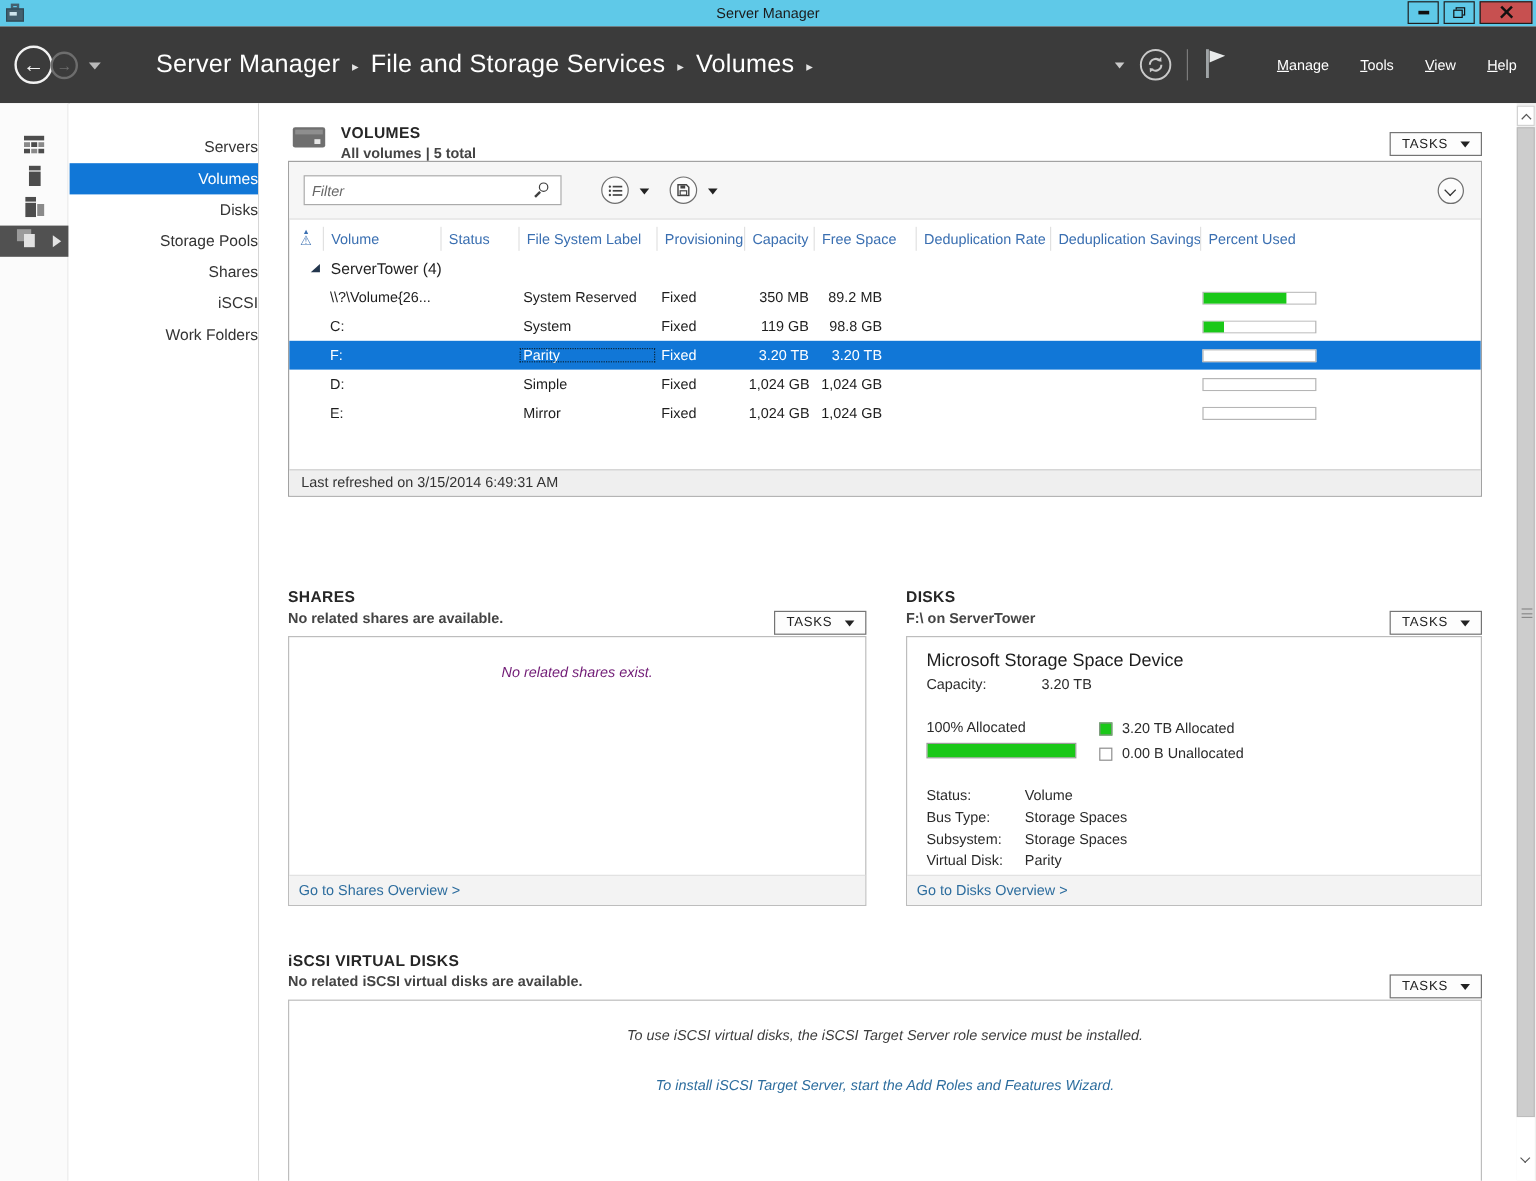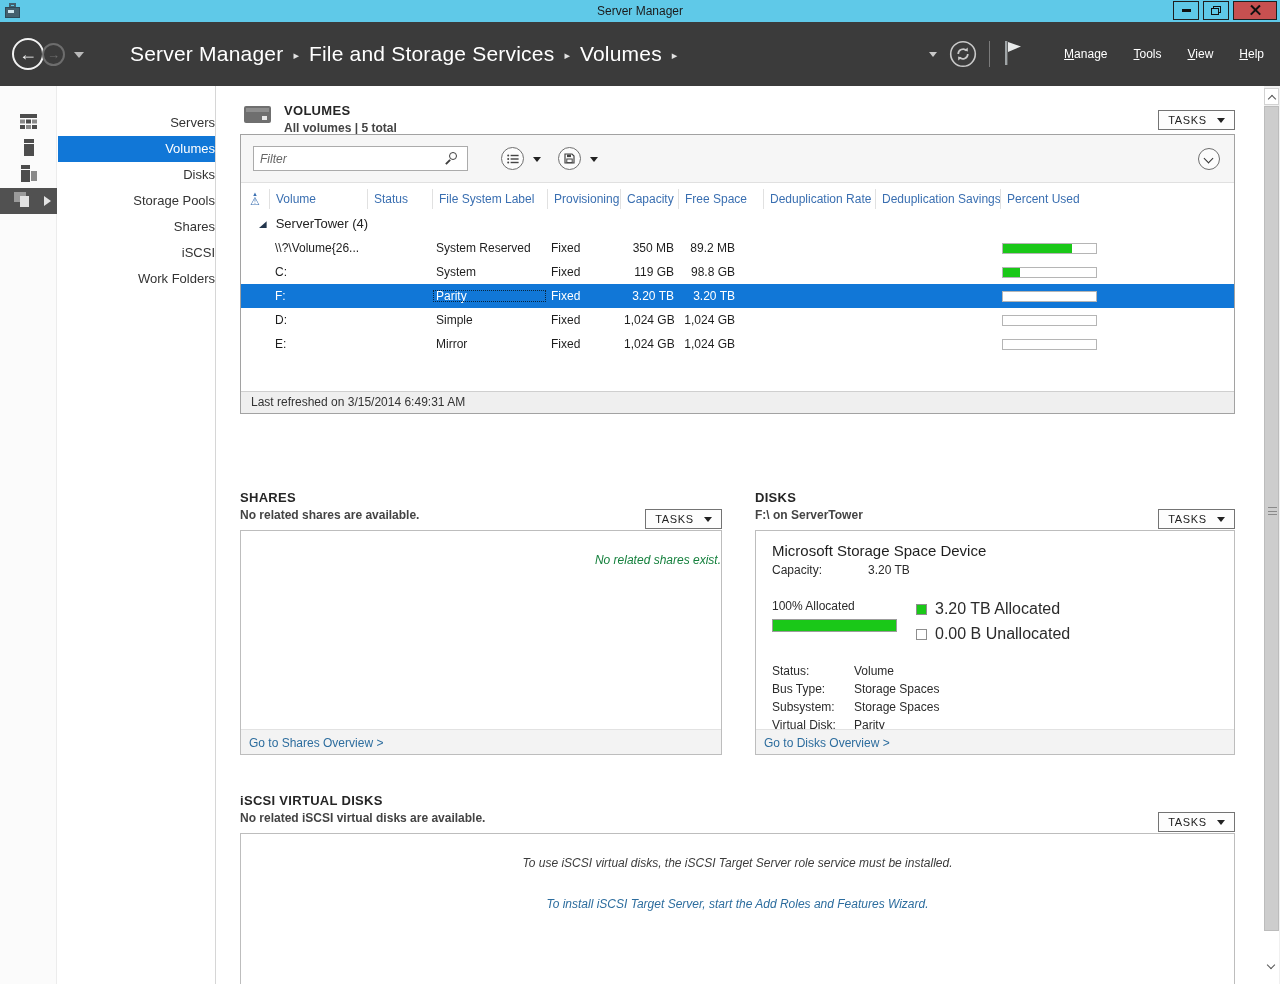--- a/index.html
+++ b/index.html
@@ -109,40 +109,40 @@
   .pbar { width:95px; height:11px; border:1px solid #b5b5b5; background:#fff; }
   .pfill { height:100%; background:#1AC818; }
   .statusbar { height:22px; background:#efefef; border-top:1px solid #cfcfcf; font-size:12px; color:#333; line-height:21px; padding-left:10px; }
 
   
   .subsec-head { position:absolute; height:40px; }
   .subsec-head .tasks-btn { right:0; top:19px; }
   .panel { position:absolute; border:1px solid #bdbdbd; background:#fff; }
   #shares-head { left:24px; top:404px; width:482px; }
   #shares-panel { left:24px; top:444px; width:482px; height:225px; }
-  .empty-italic { font-style:italic; font-size:12px; color:#15803d; text-align:right; margin-top:22px; }
+  .empty-italic { font-style:italic; font-size:12px; color:#701a75; text-align:center; margin-top:22px; }
   .panel-footer { position:absolute; left:0; right:0; bottom:0; height:25px; background:#f3f3f3; border-top:1px solid #e2e2e2; line-height:24px; padding-left:8px; }
   .link { font-size:12px; color:#2d6d9e; cursor:default; }
 
   #disk-head { left:539px; top:404px; width:480px; }
   #disk-panel { left:539px; top:444px; width:480px; height:225px; }
   .disk-inner { padding:11px 0 0 16px; }
   .disk-device { font-size:15px; color:#1e1e1e; }
   .kvrow { display:flex; font-size:12px; color:#2b2b2b; margin-top:4px; }
   .kvrow .k { width:96px; }
   .disk-details .kvrow .k { width:82px; }
   .alloc-wrap { display:flex; margin-top:22px; }
   .alloc-left { width:144px; }
   .alloc-label { font-size:12px; color:#2b2b2b; }
   .alloc-bar { margin-top:6px; width:125px; height:13px; border:1px solid #9c9c9c; background:#fff; }
   .alloc-fill { height:100%; background:#1AC818; }
   .legend { margin-top:1px; }
   .legend-item { display:flex; align-items:center; margin-bottom:7px; }
   .swatch { width:11px; height:11px; border:1px solid #8e8e8e; margin-right:8px; }
-  .legend-item span.txt { font-size:16px; color:#2b2b2b; }
+  .legend-item span.txt { font-size:12px; color:#2b2b2b; }
   .disk-details { margin-top:14px; }
 
   
   #iscsi-head { left:24px; top:707px; width:995px; }
   #iscsi-panel { left:24px; top:747px; width:995px; height:170px; }
   .iscsi-line1 { font-style:italic; font-size:12px; color:#3c3c3c; text-align:center; margin-top:22px; }
   .iscsi-line2 { font-style:italic; font-size:12px; color:#2d6d9e; text-align:center; margin-top:27px; }
 
   
   .scrollbar { position:absolute; left:1264px; top:86px; width:16px; height:898px; background:#f0f0f0; }

